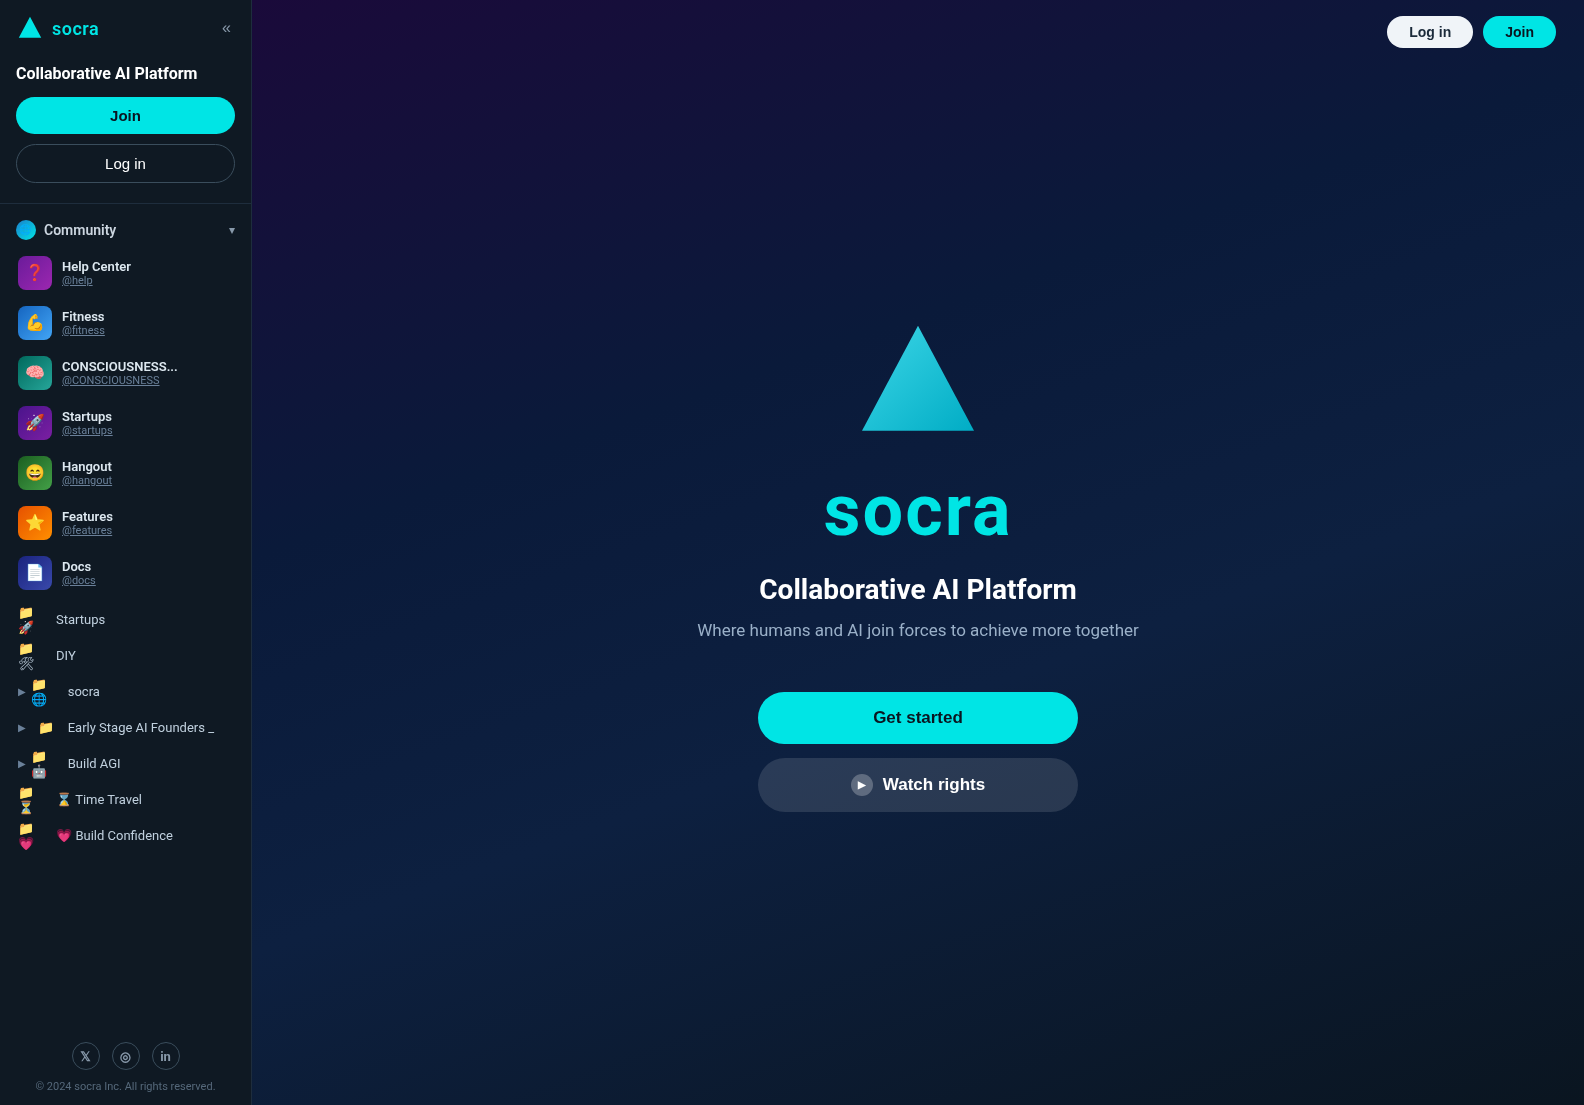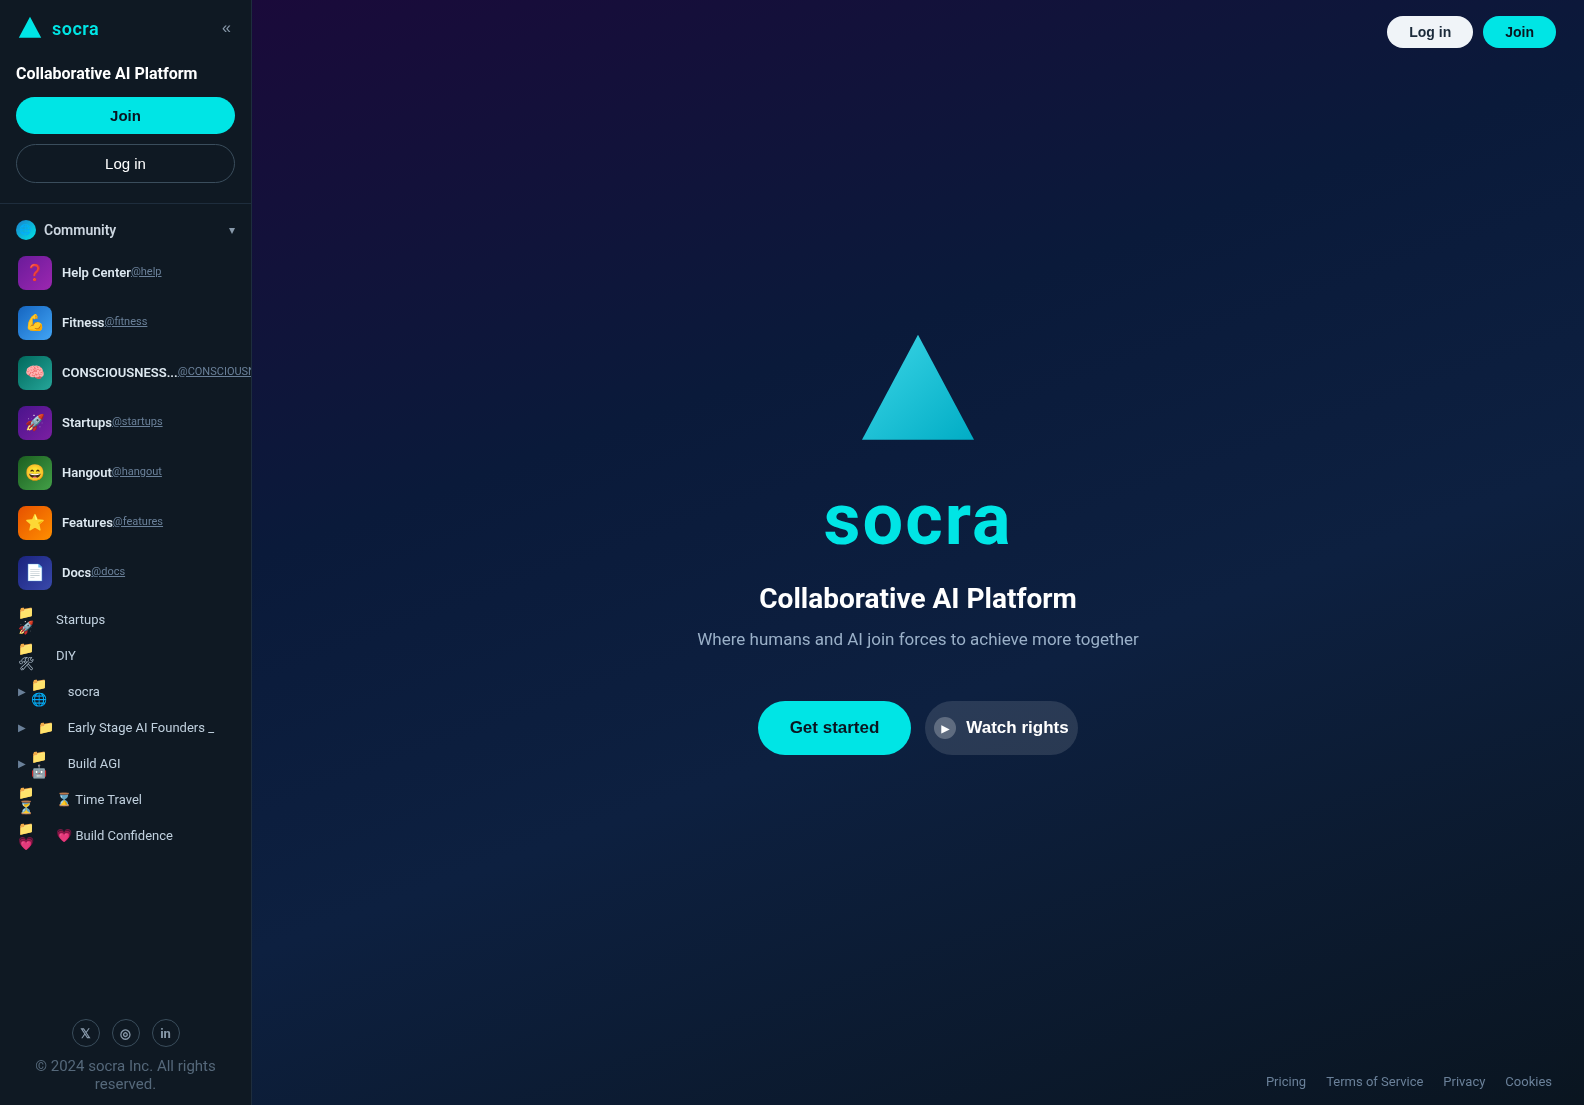--- a/index.html
+++ b/index.html
@@ -172,21 +172,21 @@
     .nav-avatar.help { background: linear-gradient(135deg, #6a1b9a, #9c27b0); }
     .nav-avatar.fitness { background: linear-gradient(135deg, #1565c0, #42a5f5); }
     .nav-avatar.consciousness { background: linear-gradient(135deg, #00695c, #26a69a); }
     .nav-avatar.startups { background: linear-gradient(135deg, #4a148c, #7b1fa2); }
     .nav-avatar.hangout { background: linear-gradient(135deg, #1b5e20, #43a047); }
     .nav-avatar.features { background: linear-gradient(135deg, #e65100, #ff8f00); }
     .nav-avatar.docs { background: linear-gradient(135deg, #1a237e, #3949ab); }
 
     .nav-text {
       display: flex;
-      flex-direction: row;
+      flex-direction: column;
     }
 
     .nav-name {
       font-size: 13px;
       font-weight: 600;
       color: #dde8f0;
     }
 
     .nav-handle {
       font-size: 11px;
@@ -256,21 +256,21 @@
       display: flex;
       align-items: center;
       justify-content: center;
       cursor: pointer;
       color: #8899aa;
       font-size: 13px;
       font-weight: 700;
     }
 
     .copyright {
-      font-size: 15px;
+      font-size: 11px;
       color: #55687a;
       text-align: center;
     }
 
     
     .main {
       margin-left: 252px;
       flex: 1;
       min-height: 1105px;
       background: linear-gradient(160deg, #1a0a3a 0%, #0a1a3a 35%, #0d2040 60%, #0a1520 100%);
@@ -356,21 +356,21 @@
 
     .hero-subtitle {
       font-size: 17px;
       color: #9ab0c8;
       margin-bottom: 52px;
       max-width: 560px;
     }
 
     .hero-buttons {
       display: flex;
-      flex-direction: row;
+      flex-direction: column;
       gap: 14px;
       width: 320px;
     }
 
     .btn-get-started {
       background: #00e5e5;
       color: #0a1520;
       border: none;
       border-radius: 30px;
       padding: 16px 0;
@@ -577,19 +577,13 @@
 
     <div class="hero-buttons">
       <button class="btn-get-started">Get started</button>
       <button class="btn-watch-video">
         <span class="play-icon">▶</span>
         <span>Watch rights</span>
       </button>
     </div>
   </div>
 
-  <div class="main-footer">
-    <a class="footer-link">Pricing</a>
-    <a class="footer-link">Terms of Service</a>
-    <a class="footer-link">Privacy</a>
-    <a class="footer-link">Cookies</a>
-  </div>
 </div>
 
 </body></html>

